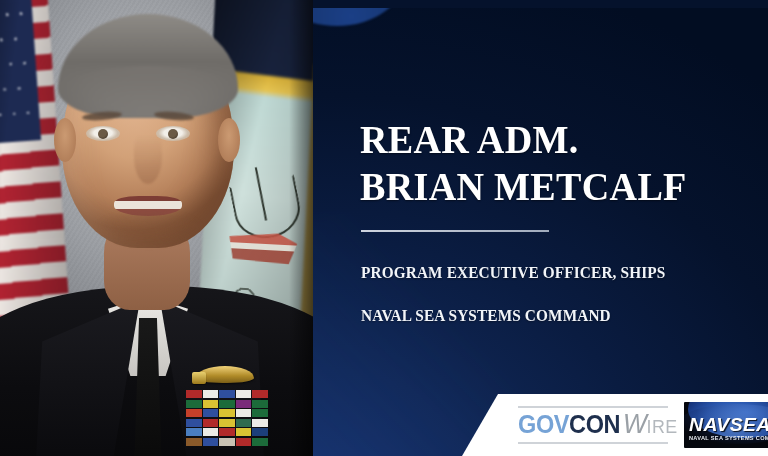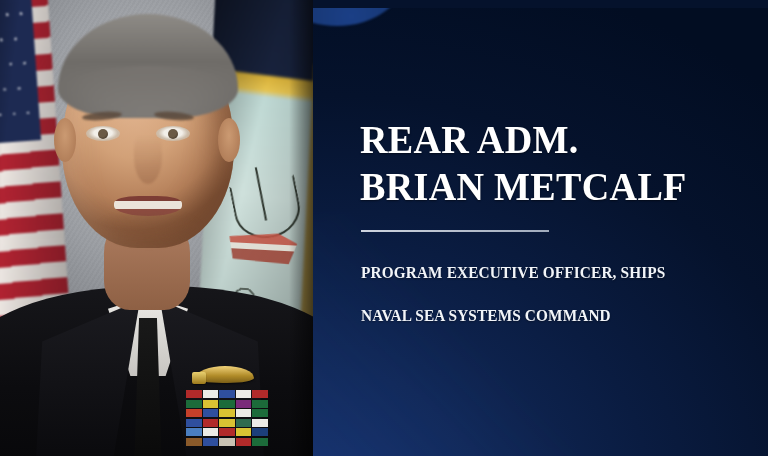--- a/index.html
+++ b/index.html
@@ -669,13 +669,34 @@
 
     <div class="panel-inner">
       <h1 class="title">REAR ADM.
 BRIAN METCALF</h1>
       <div class="divider"></div>
       <div class="subtitle line1">PROGRAM EXECUTIVE OFFICER, SHIPS</div>
       <div class="subtitle line2">NAVAL SEA SYSTEMS COMMAND</div>
     </div>
   </div>
 
+  <div class="logo-bar">
+
+    <div class="govcon">
+      <div class="rule top"></div>
+      <div class="word">
+        <span class="gov">GOV</span>
+          <span class="con">CON</span>
+          <span class="w">W</span>
+          <span class="ire">IRE</span>
+      </div>
+      <div class="rule bot"></div>
+    </div>
+
+    <div class="navsea">
+      <div class="swoosh"></div>
+      <div class="swoosh2"></div>
+      <div class="brand">NAVSEA</div>
+      <div class="tagline">NAVAL SEA SYSTEMS COMMAND</div>
+    </div>
+
+  </div>
 </div>
 
 </body></html>

